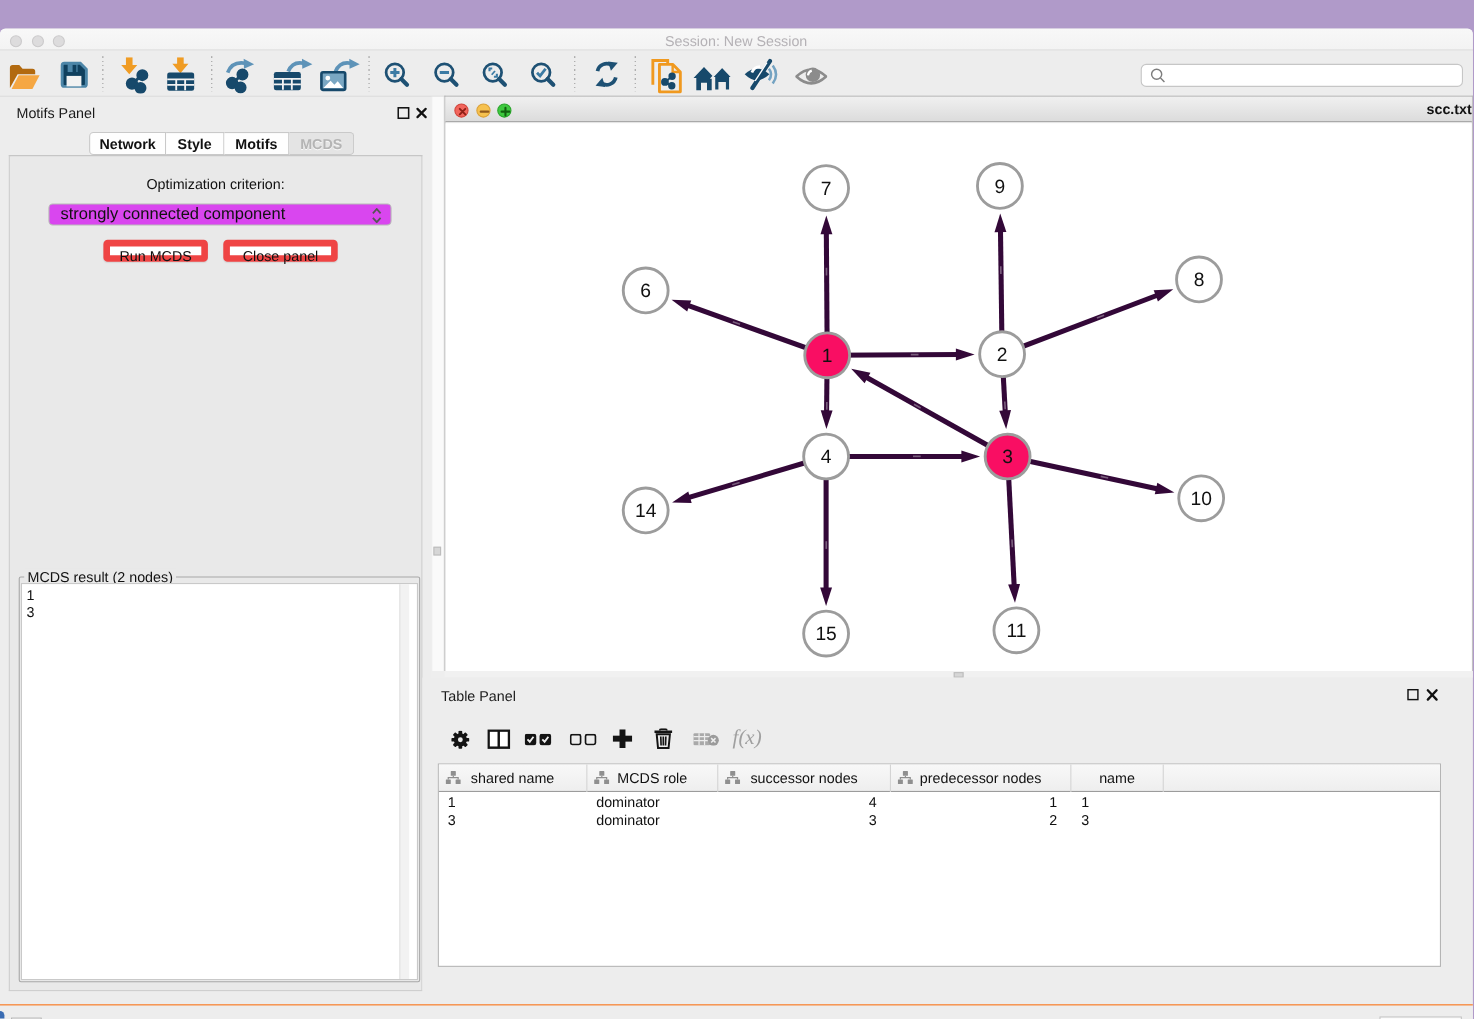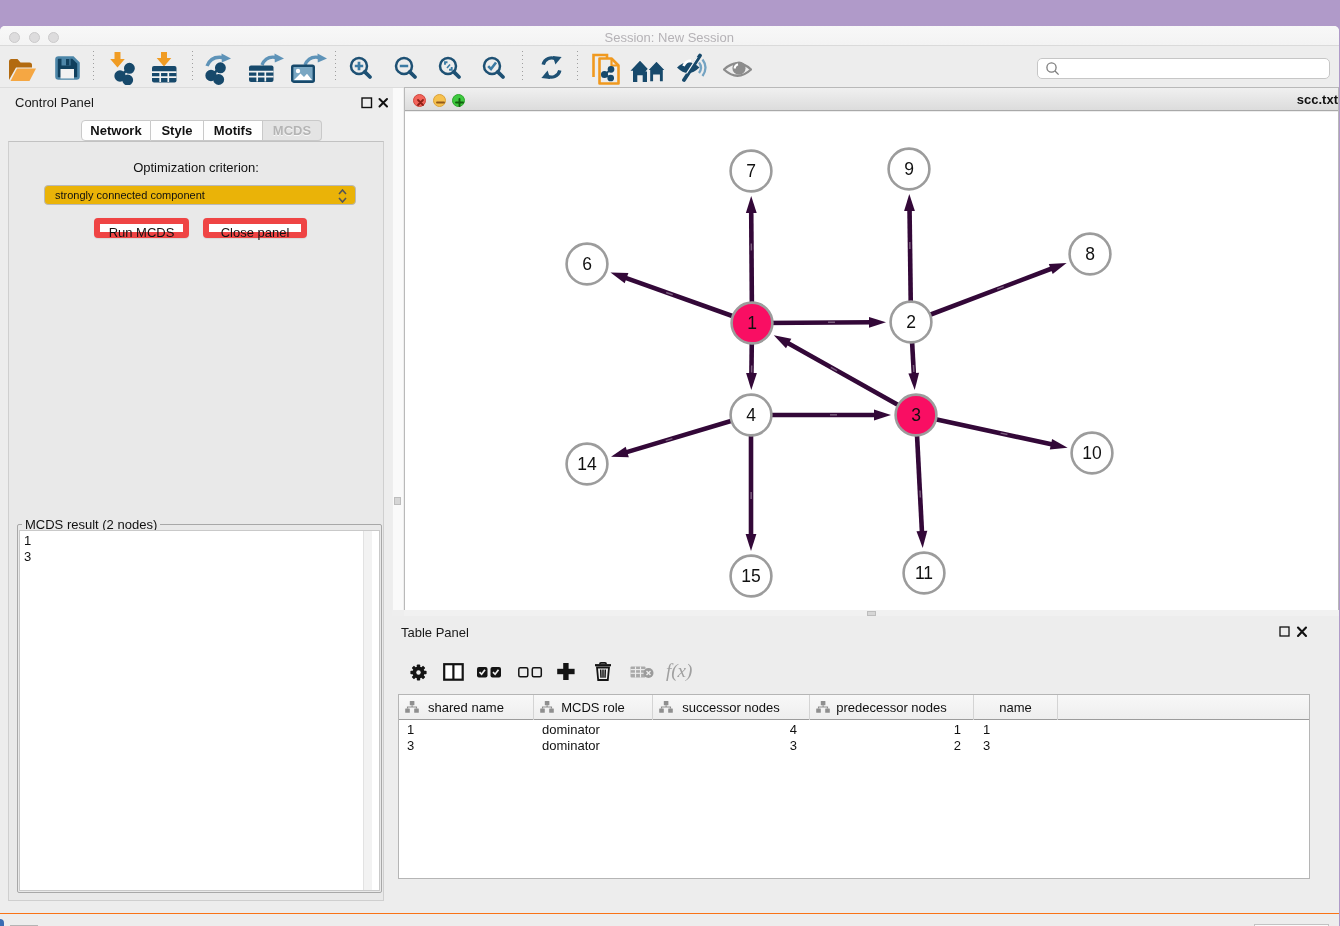--- a/index.html
+++ b/index.html
@@ -28,22 +28,22 @@
   font-size:13px; font-weight:bold; color:#111; text-align:center; line-height:20px; }
 .tab.first { border-left:1px solid #c9c9c9; border-radius:4px 0 0 4px; }
 .tab.last { border-radius:0 4px 4px 0; }
 .tab.sel { background:#e4e4e4; color:#b4b4b4; font-weight:bold;
   text-shadow:0 1px 0 #f8f8f8; }
 #cp-inner { position:absolute; left:8px; top:115px; width:376px; height:760px;
   background:#e9e9e9; border:1px solid #cfcfcf; border-top:1px solid #c2c2c2; }
 #optlabel { position:absolute; left:0; top:134px; width:392px; text-align:center;
   font-size:13px; color:#111; }
 #cselect { position:absolute; left:44px; top:159px; width:312px; height:20px;
-  background:#eab308; border:1px solid #b9b9b9; border-radius:4px;
-  font-size:11px; color:#111; line-height:18px; padding-left:10px; }
+  background:#d946ef; border:1px solid #b9b9b9; border-radius:4px;
+  font-size:15px; color:#111; line-height:18px; padding-left:10px; }
 .btn { position:absolute; height:20px; background:#fff; border:6px solid #ef4444;
   border-radius:4px; font-size:13px; color:#111; text-align:center; line-height:18px;
   box-shadow:0 0.5px 1px rgba(0,0,0,0.08); }
 #fieldset { position:absolute; left:17px; top:498px; width:365px; height:369px;
   border:1px solid #a8a8a8; border-radius:2px; }
 #legend { position:absolute; left:22px; top:491px; background:#e9e9e9;
   padding:0 3px; font-size:13px; color:#111; }
 #mcdstext { position:absolute; left:19px; top:504px; width:361px; height:361px;
   background:#fff; border:1px solid #c9c9c9; font-size:13px; color:#111;
   line-height:16px; padding:2px 0 0 4px; }
@@ -250,21 +250,21 @@
   <div class="sep" style="left:522px"></div>
   <div class="sep" style="left:577px"></div>
   <div id="searchbox">
     <svg width="16" height="16" style="position:absolute;left:7px;top:2px" viewBox="0 0 16 16">
       <circle cx="6.5" cy="6.5" r="4.6" fill="none" stroke="#7d7d7d" stroke-width="1.3"></circle>
       <line x1="10" y1="10" x2="13.6" y2="13.6" stroke="#7d7d7d" stroke-width="1.3"></line>
     </svg>
   </div>
 </div>
 
-<div id="cp-title">Control Panel</div>
+<div id="cp-title">Motifs Panel</div>
 <svg class="abs" style="left:361px;top:71px" width="30" height="12" viewBox="0 0 30 12">
   <rect x="1" y="1" width="9.5" height="9.5" fill="none" stroke="#111" stroke-width="1.4"></rect>
   <path d="M18.5 2 L26 9.5 M26 2 L18.5 9.5" stroke="#111" stroke-width="2.0" stroke-linecap="round"></path>
 </svg>
 <div class="tabrow" style="left:81px;top:94px">
   <div class="tab first" style="width:70px">Network</div>
   <div class="tab" style="width:53px">Style</div>
   <div class="tab" style="width:59px">Motifs</div>
   <div class="tab sel last" style="width:59px">MCDS</div>
 </div>

